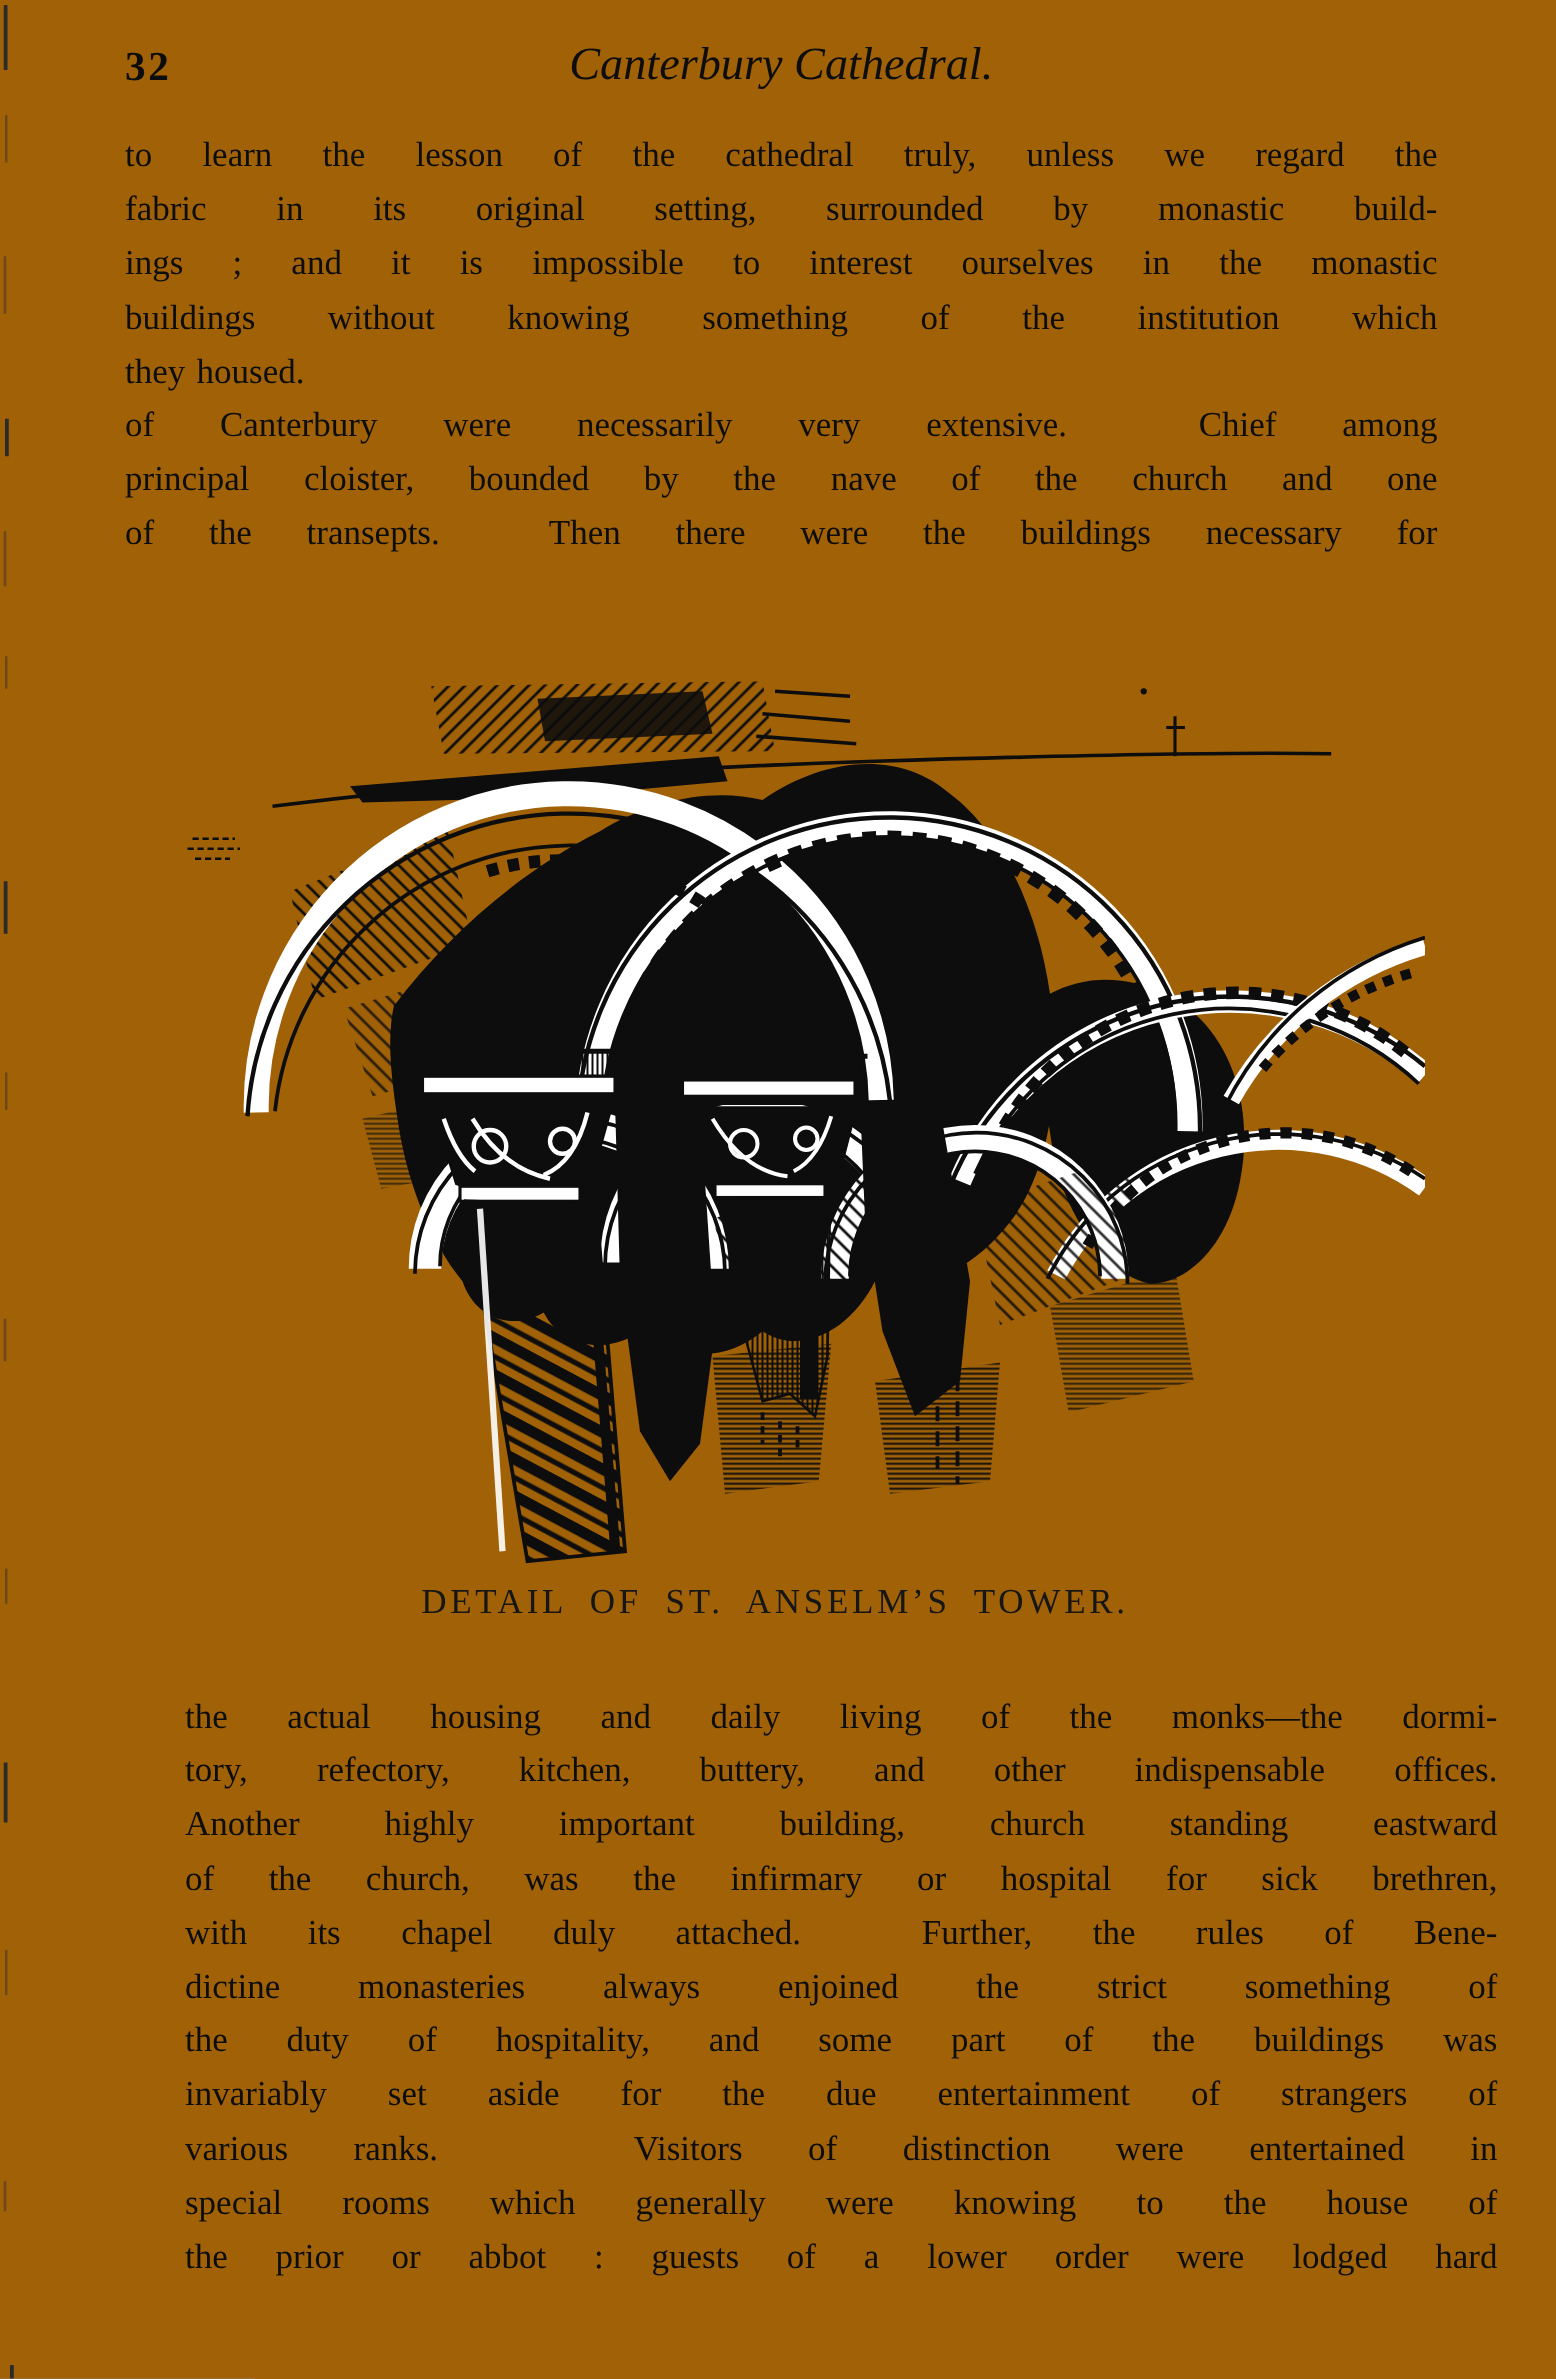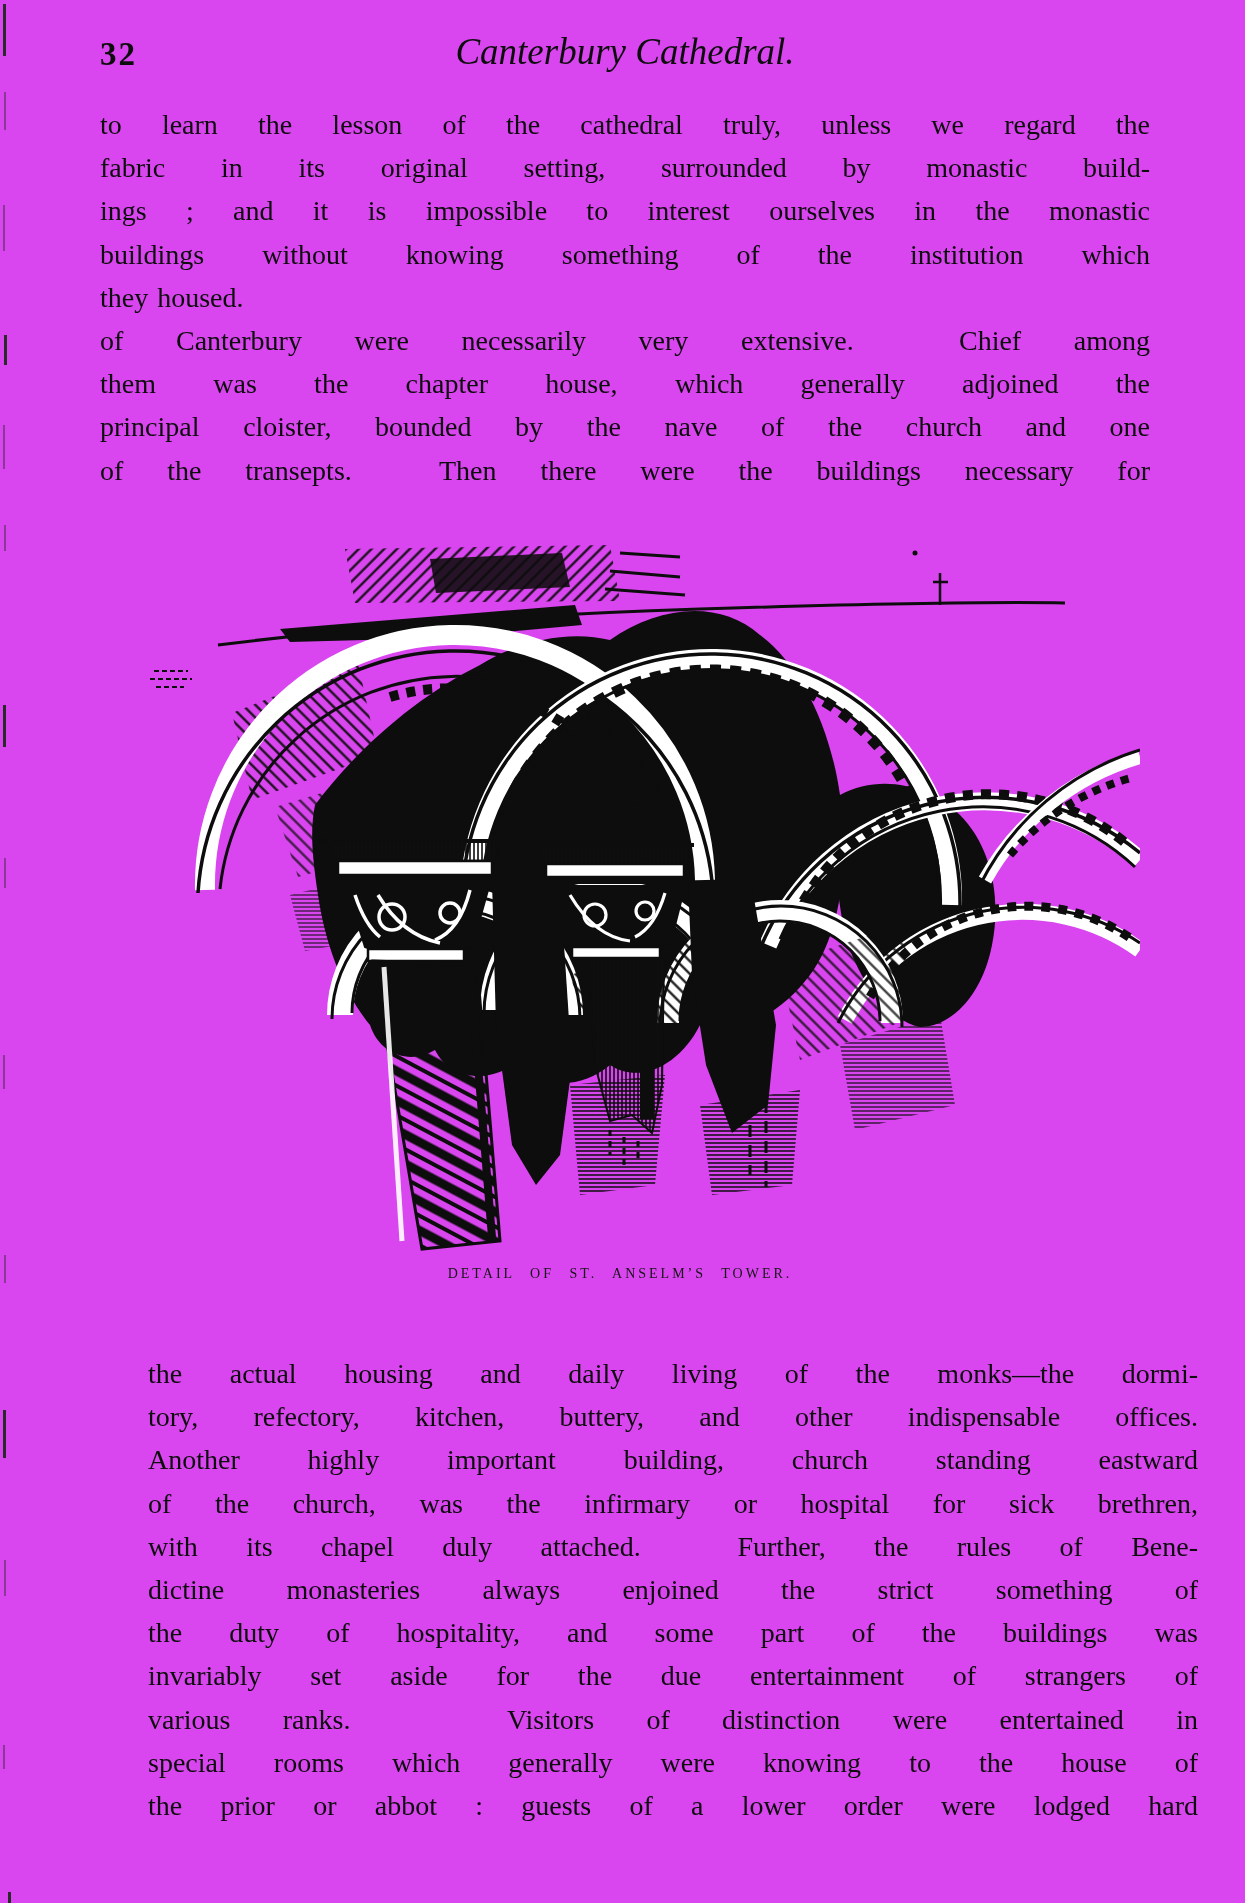--- a/index.html
+++ b/index.html
@@ -1,35 +1,35 @@
 <!DOCTYPE html>
 <html><head>
 <meta charset="utf-8">
 <style>
   html,body{margin:0;padding:0;background:#888;}
-  .page{position:relative;width:1245px;height:1903px;background:#d946ef;overflow:hidden;
+  .page{position:relative;width:1245px;height:1903px;background:#a16207;overflow:hidden;
         font-family:"Liberation Serif", serif;color:#0d0d0d;}
   
   .header{position:absolute;left:100px;top:30px;width:1050px;height:52px;}
   .pagenum{position:absolute;left:0;top:6px;font-size:33px;font-weight:bold;letter-spacing:2px;}
   .running-title{display:block;text-align:center;font-style:italic;font-size:37px;line-height:44px;}
   
   .para-block{position:absolute;left:100px;width:1050px;}
   #pb-top{top:103px;}
   #pb-bottom{top:1352px;margin-left:48px;}
   .line{height:43.2px;line-height:43.2px;font-size:28px;overflow:hidden;word-spacing:2px;}
   .j{text-align:justify;text-align-last:justify;}
   .l{text-align:left;}
   .ind{text-indent:42px;}
   .bold-word{font-weight:bold;letter-spacing:.5px;}
   
   .figure-wrap{position:absolute;left:140px;top:545px;width:1000px;height:710px;}
   .figure-wrap svg{width:100%;height:100%;display:block;}
   .fig-caption{position:absolute;left:100px;top:1266px;width:1040px;text-align:center;
-               font-size:14px;letter-spacing:3px;word-spacing:9px;color:#161616;}
+               font-size:28px;letter-spacing:3px;word-spacing:9px;color:#161616;}
   
   .edge-dash{position:absolute;width:3px;background:#2a2a2a;}
   .edge-dash.lite{opacity:.45;width:2px;}
 </style>
 </head>
 <body>
 
 <div class="page">
 
   <div class="header">
@@ -37,21 +37,20 @@
     <span class="running-title">Canterbury Cathedral.</span>
   </div>
 
   <div class="para-block" id="pb-top">
     <div class="line j">to learn the lesson of the cathedral truly, unless we regard the</div>
     <div class="line j">fabric in its original setting, surrounded by monastic build-</div>
     <div class="line j">ings ; and it is impossible to interest ourselves in the monastic</div>
     <div class="line j">buildings without knowing something of the institution which</div>
     <div class="line l">they housed.</div>
     <div class="line j">of Canterbury were necessarily very extensive.&nbsp; Chief among</div>
-    <div class="line j">them was the chapter house, which generally adjoined the</div>
     <div class="line j">principal cloister, bounded by the nave of the church and one</div>
     <div class="line j">of the transepts.&nbsp; Then there were the buildings necessary for</div>
   </div>
 
   <div class="figure-wrap">
     <svg viewBox="0 0 1000 710" xmlns="http://www.w3.org/2000/svg">
       <defs>
         <pattern id="pv" width="8" height="8" patternUnits="userSpaceOnUse">
           <path d="M2,0V8M6,0V8" stroke="#0d0d0d" stroke-width="1.6"></path>
         </pattern>

